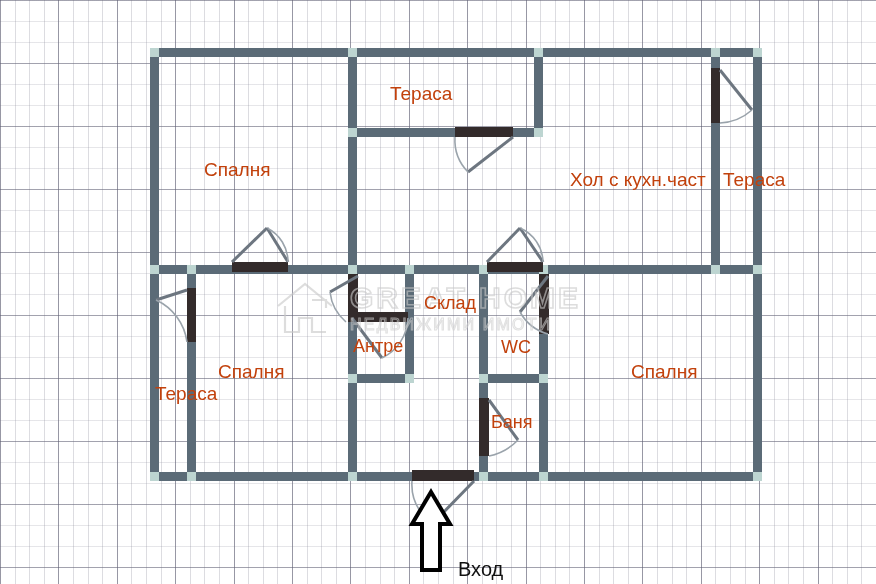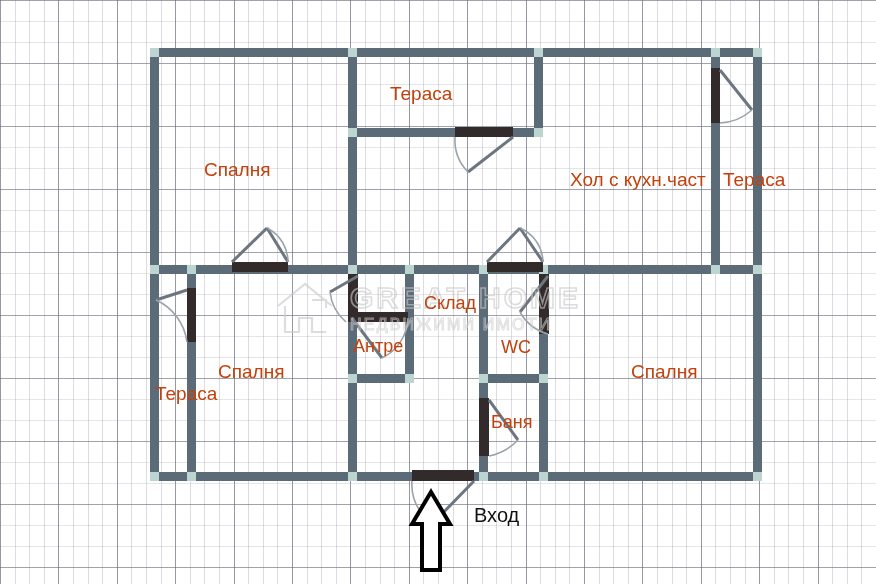--- a/index.html
+++ b/index.html
@@ -246,15 +246,15 @@
   <div class="room-label small" style="left:353px; top:337px;">Антре</div>
 
   <div class="room-label small" style="left:424px; top:294px;">Склад</div>
 
   <div class="room-label small" style="left:493px; top:338px;margin-left:8px;">WC</div>
 
   <div class="room-label small" style="left:491px; top:413px;">Баня</div>
 
   <div class="room-label" style="left:631px; top:362px;">Спалня</div>
 
-  <div class="entrance-label" style="left:458px; top:504px;margin-left:16px;">Вход</div>
+  <div class="entrance-label" style="left:458px; top:558px;">Вход</div>
 
 </div>
 
 </body></html>

